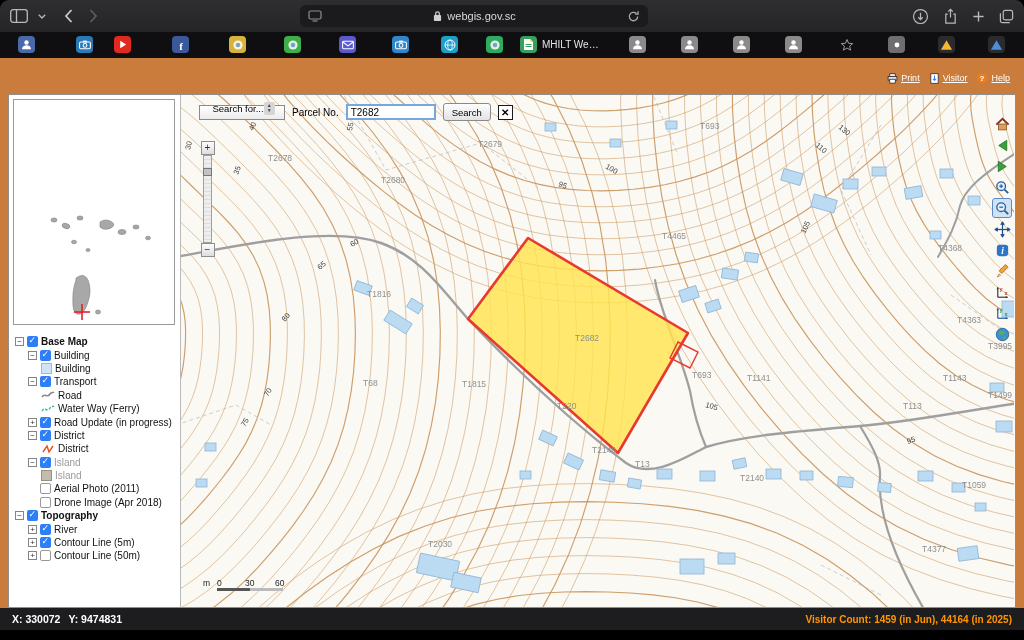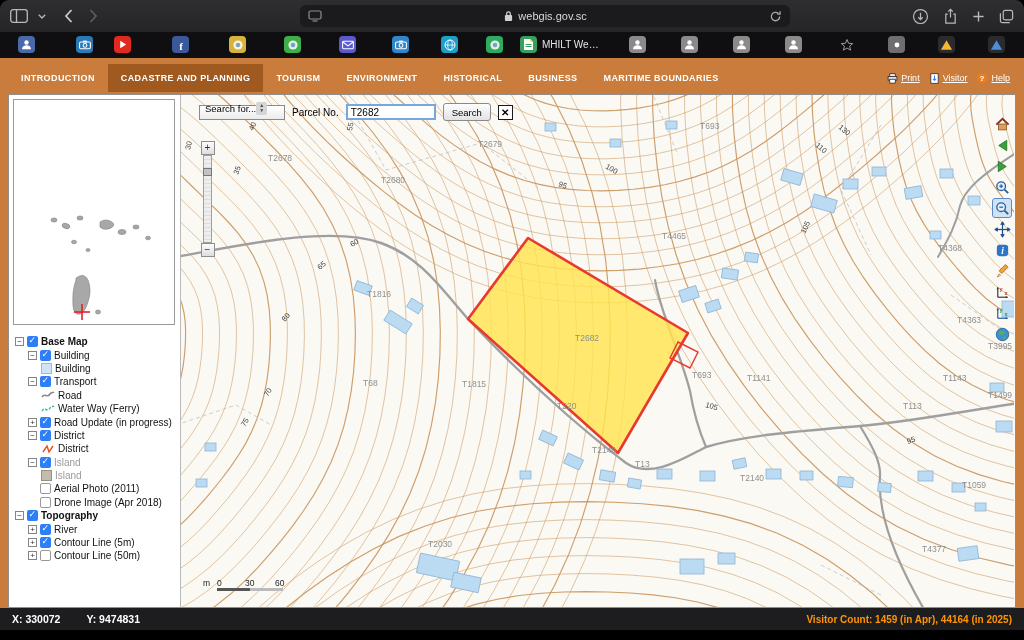--- a/index.html
+++ b/index.html
@@ -5,21 +5,21 @@
   * { margin:0; padding:0; box-sizing:border-box; }
   html,body { background:#000; }
   body { font-family:"Liberation Sans", sans-serif; }
   #screen { position:relative; width:1024px; height:640px; overflow:hidden; background:#000; }
 
   
   .chrome { position:absolute; left:0; top:0; width:1024px; height:32px;
             background:linear-gradient(#2e2e31,#252528); border-radius:9px 9px 0 0; }
   .chrome .left { position:absolute; left:10px; top:0; height:32px; display:flex; align-items:center; gap:10px; }
   .cicon { display:flex; align-items:center; justify-content:center; }
-  .addr { position:absolute; left:300px; top:5px; width:490px; height:22px; background:#1b1b1d;
+  .addr { position:absolute; left:300px; top:5px; width:348px; height:22px; background:#1b1b1d;
           border-radius:6px; display:flex; align-items:center; }
   .addr .center { flex:1; display:flex; align-items:center; justify-content:center; gap:5px;
                   color:#d8d8d8; font-size:11px; }
   .chrome .right { position:absolute; right:10px; top:0; height:32px; display:flex; align-items:center; gap:14px; }
 
   
   .favbar { position:absolute; left:0; top:32px; width:1024px; height:26px; background:#0f0f12; }
   .fav-item { position:absolute; top:4px; height:17px; display:flex; align-items:center; gap:5px; }
   .fav-chip { width:17px; height:17px; border-radius:4px; display:flex; align-items:center; justify-content:center; flex:none; }
   .fav-label { color:#e6e6e6; font-size:10px; white-space:nowrap; }
@@ -51,21 +51,21 @@
   .leg-sq { width:11px; height:11px; flex:none; }
   .t-label { white-space:nowrap; }
   .t-label.b { font-weight:bold; }
   .t-label.g { color:#9a9a9a; }
 
   
   .map { flex:1; position:relative; background:#fbf9f3; overflow:hidden; }
   #mapsvg { position:absolute; left:0; top:0; }
   .search-bar { position:absolute; left:18px; top:8px; display:flex; align-items:center; gap:7px; z-index:5; }
   .m-select { width:86px; height:15px; border:1px solid #8a8a8a; background:linear-gradient(#fff,#ececec);
-              display:flex; align-items:center; justify-content:flex-start; padding:0 2px 8px 5px; font-size:9.5px; }
+              display:flex; align-items:center; justify-content:center; padding:0 2px 8px 5px; font-size:9.5px; }
   .stepper { width:11px; height:13px; background:#d5d5d5; border-radius:2px; display:flex; flex-direction:column;
              align-items:center; justify-content:center; font-size:5px; line-height:5px; color:#444; }
   .m-plabel { font-size:10px; color:#000; }
   .m-input { width:90px; height:16px; border:2px solid #76a7e0; font-size:10px; padding:0 3px;
              font-family:"Liberation Sans", sans-serif; }
   .m-btn { height:18px; padding:0 8px; border:1px solid #8a8a8a; border-radius:3px;
            background:linear-gradient(#fefefe,#e2e2e2); font-size:9.5px; font-family:"Liberation Sans", sans-serif; }
   .m-close { width:15px; height:15px; border:1.5px solid #1a1a1a; background:#fff; display:flex;
              align-items:center; justify-content:center; font-size:10px; font-weight:bold; }
 
@@ -81,21 +81,21 @@
 
   .scalebar { position:absolute; left:22px; bottom:16px; z-index:4; font-size:8.5px; color:#222; }
   .sb-nums { position:relative; height:10px; width:100px; }
   .sb-nums span { position:absolute; top:0; }
   .sb-bar { position:relative; margin-left:14px; width:66px; height:3px; background:#bbb; }
   .sb-bar .seg { position:absolute; left:0; top:0; width:33px; height:3px; background:#555; }
 
   
   .statusbar { position:absolute; left:0; top:608px; width:1024px; height:22px; background:#1d1d20;
                display:flex; align-items:center; justify-content:space-between; padding:0 12px; }
-  .statusbar .xy { color:#fff; font-size:10.5px; font-weight:bold; display:flex; gap:26px; }
+  .statusbar .xy { color:#fff; font-size:10.5px; font-weight:bold; display:flex; gap:8px; }
   .statusbar .visitor { font-size:10px; font-weight:bold; }
 </style>
 </head>
 <body>
 
 <div id="screen">
 
   <div class="chrome">
     <div class="left">
       <span class="cicon">
@@ -321,29 +321,20 @@
       <div class="fav-item" style="left: 988px;">
         <span class="fav-chip" style="background: rgb(43, 43, 46);">
           <svg width="13" height="12" viewBox="0 0 14 12">
             <path d="M7 1 L13 11 L1 11 Z" fill="#4a90d9"></path>
           </svg>
         </span>
       </div>
     </div>
 
   <div class="page">
-    <div class="navrow" id="navtabs">
-        <div class="tab">INTRODUCTION</div>
-        <div class="tab active">CADASTRE AND PLANNING</div>
-        <div class="tab">TOURISM</div>
-        <div class="tab">ENVIRONMENT</div>
-        <div class="tab">HISTORICAL</div>
-        <div class="tab">BUSINESS</div>
-        <div class="tab">MARITIME BOUNDARIES</div>
-      </div>
     <div class="hlinks" id="hlinks">
         <span class="hlink">
           <span class="cicon">
             <svg width="11" height="11" viewBox="0 0 12 12">
               <rect x="3" y="0.8" width="6" height="3" fill="#eee" stroke="#222" stroke-width="0.8"></rect>
               <rect x="1.2" y="3.8" width="9.6" height="4" fill="#ddd" stroke="#222" stroke-width="0.8"></rect>
               <rect x="3" y="6.8" width="6" height="4.2" fill="#fff" stroke="#222" stroke-width="0.8"></rect>
             </svg>
           </span>
           <span>Print</span>
@@ -803,16 +794,16 @@
         </div>
       </div>
     </div>
   </div>
 
   <div class="statusbar">
     <div class="xy">
       <span>X: 330072</span>
       <span>Y: 9474831</span>
     </div>
-    <span class="visitor" id="visitor" style="color: rgb(255, 149, 0);">Visitor Count: 1459 (in Apr), 44164 (in 2025)</span>
+    <span class="visitor" id="visitor" style="color: rgb(255, 149, 0);">Visitor Count: 1459 (in Jun), 44164 (in 2025)</span>
   </div>
 
 </div>
 
 </body></html>

